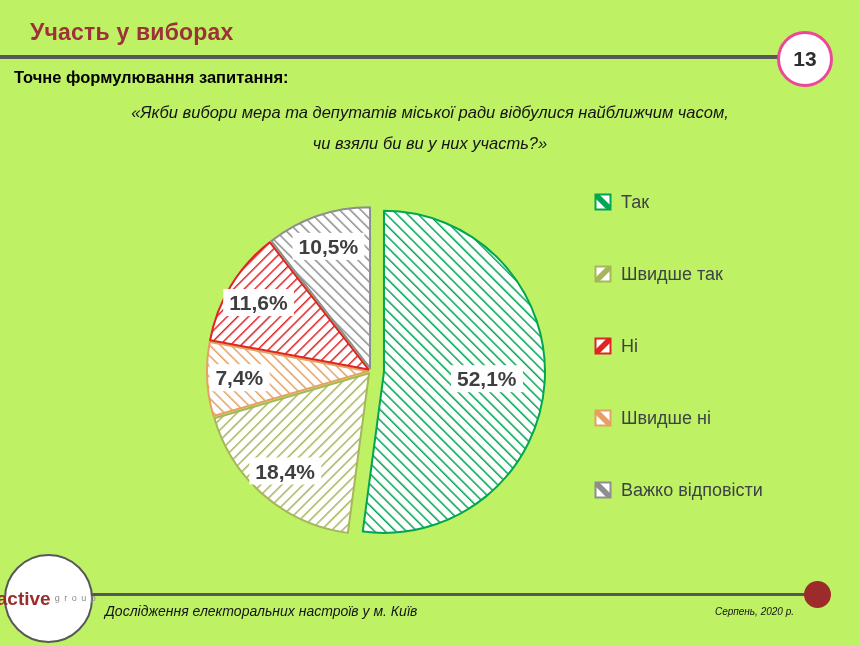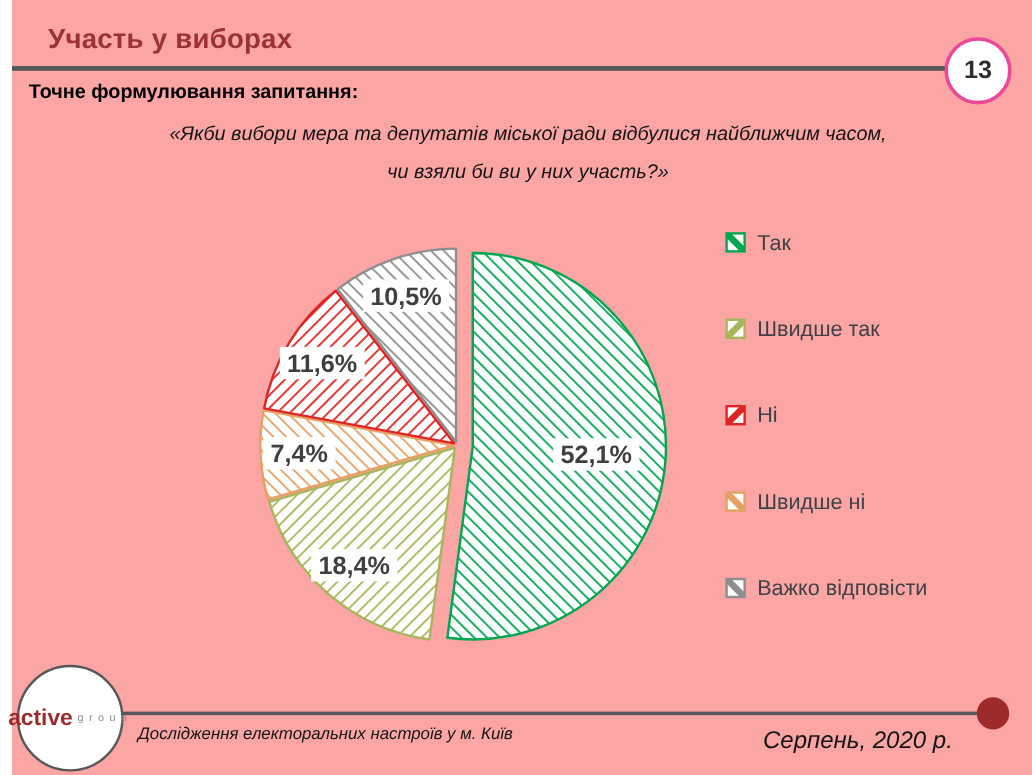--- a/index.html
+++ b/index.html
@@ -1,20 +1,20 @@
 <!DOCTYPE html>
 <html><head>
 <meta charset="utf-8">
 <style>
   html,body{margin:0;padding:0;background:#ffffff;}
   body{
     width:860px;height:646px;position:relative;overflow:hidden;
     font-family:"Liberation Sans","DejaVu Sans",sans-serif;
   }
-  .slide{position:absolute;inset:0;background:#fca5a5;margin-left:10px;}
+  .slide{position:absolute;inset:0;background:#bef264;}
 
   .slide-title{
     position:absolute;left:30px;top:19px;
     font-size:23px;font-weight:bold;color:#9C3137;letter-spacing:.2px;
   }
   .header-rule{
     position:absolute;left:0;top:55px;width:779px;height:3.5px;background:#58585A;
   }
   .page-badge{
     position:absolute;left:777px;top:31px;width:56px;height:56px;
@@ -59,21 +59,21 @@
   .footer-dot{
     position:absolute;left:804px;top:581px;width:27px;height:27px;
     border-radius:50%;background:#9E2B2B;
   }
   .source-caption{
     position:absolute;left:105px;top:603px;
     font-style:italic;font-size:14px;color:#141414;
   }
   .date-caption{
     position:absolute;right:66px;top:606px;
-    font-style:italic;font-size:20px;color:#141414;
+    font-style:italic;font-size:10px;color:#141414;
   }
 </style>
 </head>
 <body>
 
 <div class="slide">
 
   <div class="slide-title">Участь у виборах</div>
   <div class="header-rule"></div>
   <div class="page-badge">13</div>

